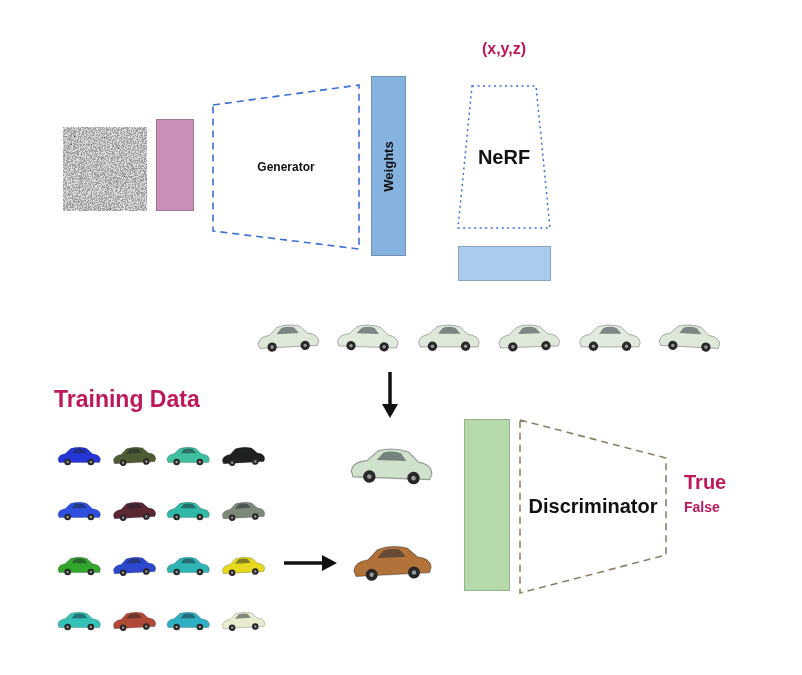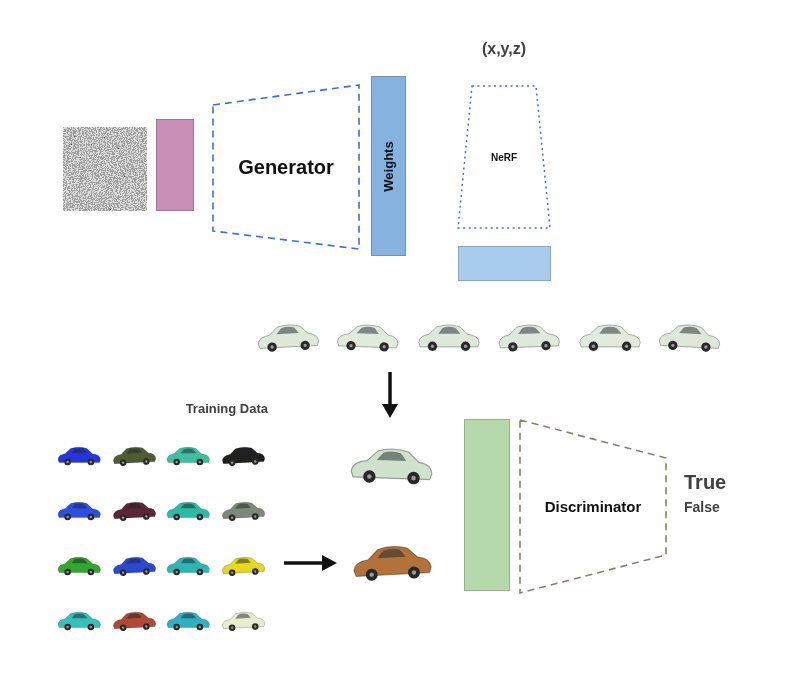--- a/index.html
+++ b/index.html
@@ -1,21 +1,21 @@
 <!DOCTYPE html>
 <html><head>
 <meta charset="utf-8">
 <style>
   html, body { margin:0; padding:0; background:#ffffff; }
   .canvas {
     position:relative; width:802px; height:675px; background:#ffffff;
     font-family:"Liberation Sans", sans-serif; overflow:hidden;
   }
   .abs { position:absolute; }
-  .label { font-weight:bold; color:#404040; }
+  .label { font-weight:bold; color:#be185d; }
   .center-label {
     position:absolute; inset:0; display:flex; align-items:center; justify-content:center;
     font-weight:bold; color:#111;
   }
   .block { box-sizing:border-box; border:1px solid rgba(0,0,0,0.18); }
   .vwrap { display:flex; align-items:center; justify-content:center; width:100%; height:100%; }
   .vtext { transform:rotate(-90deg); white-space:nowrap; font-weight:bold; font-size:13px; color:#111; }
   .cars-row { display:flex; justify-content:space-between; align-items:center; }
   .car-slot { width:72px; height:46px; }
   .grid { display:grid; grid-template-columns:repeat(4,1fr); grid-auto-rows:1fr; gap:4px; }
@@ -43,36 +43,36 @@
       <rect width="84" height="84" filter="url(#noiseFilter)"></rect>
     </svg>
   </div>
 
   <div class="abs block" style="left: 156px; top: 119px; width: 38px; height: 92px; background: rgb(201, 143, 182);"></div>
 
   <div class="abs" style="left:211px; top:83px; width:150px; height:168px">
     <svg width="150" height="168">
       <polygon points="2,22 148,2 148,166 2,148" fill="#ffffff" stroke-width="1.6" stroke-dasharray="7 5" stroke="#3a6fd8"></polygon>
     </svg>
-    <div class="center-label" style="font-size:20px">Generator</div>
+    <div class="center-label" style="font-size:12px">Generator</div>
   </div>
 
   <div class="abs block" style="left: 371px; top: 76px; width: 35px; height: 180px; background: rgb(133, 178, 223);">
     <div class="vwrap">
       <span class="vtext">Weights</span>
     </div>
   </div>
 
   <div class="abs label" style="left:456px; top:40px; width:96px; text-align:center; font-size:16px">(x,y,z)</div>
 
   <div class="abs" style="left:456px; top:84px; width:96px; height:146px">
     <svg width="96" height="146">
       <polygon points="16,2 80,2 94,144 2,144" fill="#ffffff" stroke-width="1.5" stroke-dasharray="2 3.5" stroke="#3a6fd8"></polygon>
     </svg>
-    <div class="center-label" style="font-size:10px">NeRF</div>
+    <div class="center-label" style="font-size:20px">NeRF</div>
   </div>
 
   <div class="abs block" style="left: 458px; top: 246px; width: 93px; height: 35px; background: rgb(169, 203, 238);"></div>
 
   <div class="abs cars-row" style="left:252px; top:303px; width:474px; height:62px">
       <div class="car-slot">
         <svg viewBox="0 0 100 52" preserveAspectRatio="xMidYMid meet" style="width:100%;height:100%;transform:rotate(-3deg)">
           <g transform="translate(100,0) scale(-1,1)">
             <path d="M8 38 Q9 28 22 26.5 L33 16 Q50 11 65 16 L76 26.5 Q91 28 92 38 L90 44 L10 44 Z" fill="#dde8d8" stroke="rgba(0,0,0,0.35)" stroke-width="1.2"></path>
             <path d="M35 25.5 L41 17.5 Q50 14.5 59 17.5 L66 25.5 Z" fill="rgba(25,35,45,0.5)"></path>
@@ -143,21 +143,21 @@
           </g>
         </svg>
       </div>
     </div>
 
   <svg class="abs" style="left:378px; top:370px" width="24" height="50">
     <line x1="12" y1="2" x2="12" y2="36" stroke-width="3.5" stroke="#111111"></line>
     <polygon points="4,34 20,34 12,48" fill="#111111"></polygon>
   </svg>
 
-  <div class="abs label" style="left:54px; top:401px; width:214px; text-align:right; font-size:13px">Training Data</div>
+  <div class="abs label" style="left:54px; top:386px; width:214px; text-align:left; font-size:23px">Training Data</div>
 
   <div class="abs grid" style="left:54px; top:428px; width:214px; height:216px">
       <div class="grid-cell">
         <svg viewBox="0 0 100 52" preserveAspectRatio="xMidYMid meet" style="width:100%;height:100%;transform:rotate(0deg)">
           <g>
             <path d="M8 38 Q9 28 22 26.5 L33 16 Q50 11 65 16 L76 26.5 Q91 28 92 38 L90 44 L10 44 Z" fill="#2636d6" stroke="rgba(0,0,0,0.35)" stroke-width="1.2"></path>
             <path d="M35 25.5 L41 17.5 Q50 14.5 59 17.5 L66 25.5 Z" fill="rgba(25,35,45,0.5)"></path>
             <circle cx="27" cy="43" r="6.5" fill="#282828"></circle>
             <circle cx="73" cy="43" r="6.5" fill="#282828"></circle>
             <circle cx="27" cy="43" r="2.4" fill="#9a9a9a"></circle>
@@ -376,21 +376,21 @@
         </g>
       </svg>
     </div>
 
   <div class="abs block" style="left: 464px; top: 419px; width: 46px; height: 172px; background: rgb(181, 217, 170);"></div>
 
   <div class="abs" style="left:518px; top:418px; width:150px; height:177px">
     <svg width="150" height="177">
       <polygon points="2,2 148,40 148,137 2,175" fill="#ffffff" stroke-width="1.6" stroke-dasharray="7 5" stroke="#8b8063"></polygon>
     </svg>
-    <div class="center-label" style="font-size:15px">Discriminator</div>
+    <div class="center-label" style="font-size:20px">Discriminator</div>
   </div>
 
   <div class="abs" style="left:684px; top:468px">
     <div class="label" style="font-size:20px; line-height:1.45">True</div>
     <div class="label" style="font-size:14px; line-height:1.45">False</div>
   </div>
 
 </div>
 
 </body></html>

